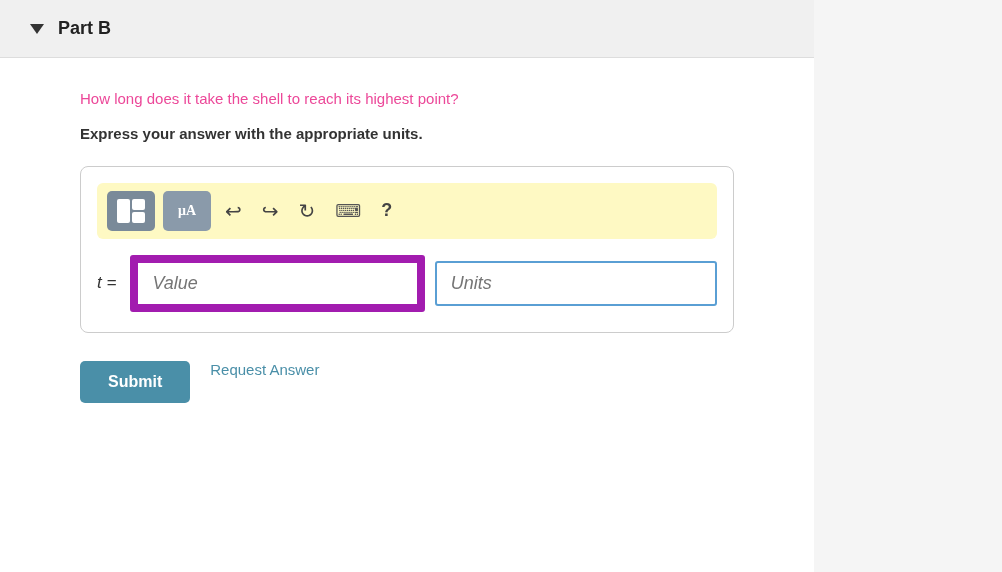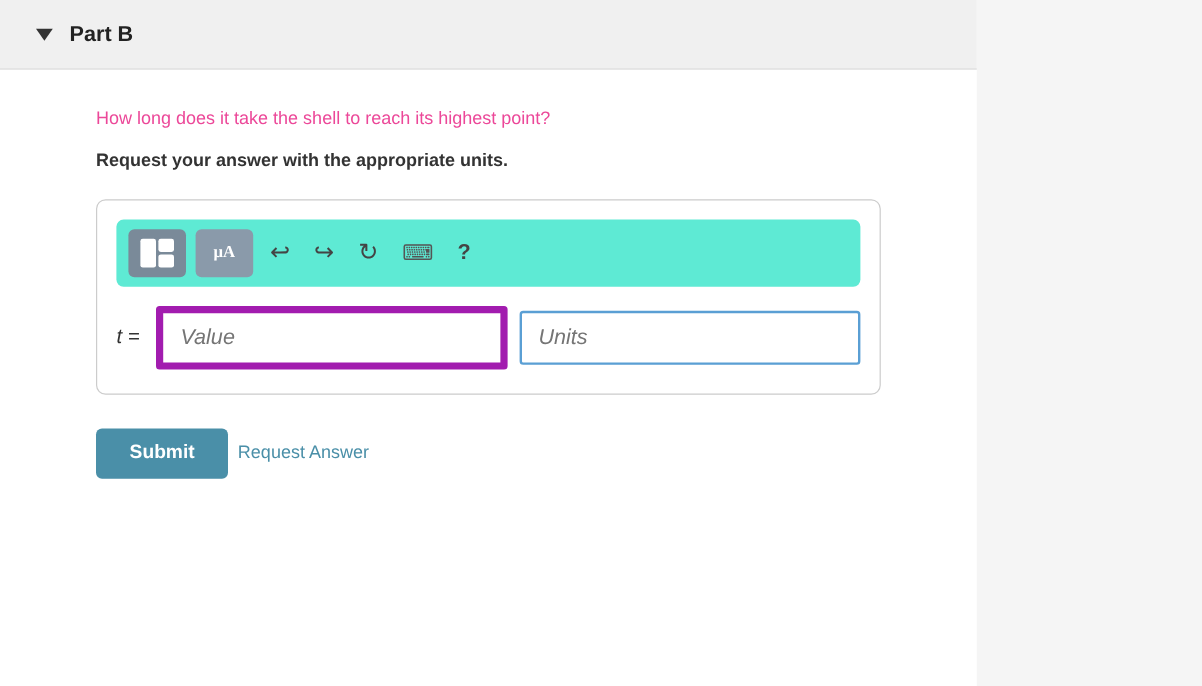--- a/index.html
+++ b/index.html
@@ -69,21 +69,21 @@
 
     .answer-box {
       border: 1px solid #ccc;
       border-radius: 8px;
       padding: 16px 16px 20px 16px;
       background: #fff;
       max-width: 680px;
     }
 
     .toolbar {
-      background: #5eead4;
+      background: #fef9c3;
       border-radius: 6px;
       padding: 8px 10px;
       display: flex;
       align-items: center;
       gap: 8px;
       margin-bottom: 16px;
     }
 
     .toolbar-btn-template {
       background: #7a8a99;
@@ -155,21 +155,21 @@
     .equation-label {
       font-size: 17px;
       font-style: italic;
       color: #333;
       margin-right: 4px;
       white-space: nowrap;
     }
 
     .value-input {
       flex: 1;
-      border: 6px solid #a21caf;
+      border: 8px solid #a21caf;
       border-radius: 3px;
       padding: 10px 14px;
       font-size: 18px;
       font-style: italic;
       color: #aaa;
       outline: none;
       min-width: 0;
     }
 
     .units-input {
@@ -179,22 +179,22 @@
       padding: 10px 14px;
       font-size: 18px;
       font-style: italic;
       color: #3b82f6;
       outline: none;
       min-width: 0;
     }
 
     .actions-row {
       display: flex;
-      align-items: center;
-      gap: 8px;
+      align-items: flex-start;
+      gap: 20px;
       margin-top: 28px;
     }
 
     .submit-btn {
       background: #4a8fa8;
       color: #fff;
       border: none;
       border-radius: 5px;
       padding: 12px 28px;
       font-size: 16px;
@@ -223,21 +223,21 @@
 
   <div class="part-header">
     <span class="chevron-down"></span>
     <span class="part-title">Part B</span>
   </div>
 
   <div class="content-area">
 
     <p class="question-text">How long does it take the shell to reach its highest point?</p>
 
-    <p class="instruction-text">Request your answer with the appropriate units.</p>
+    <p class="instruction-text">Express your answer with the appropriate units.</p>
 
     <div class="answer-box">
 
       <div class="toolbar">
 
         <button class="toolbar-btn-template" title="Template">
           <div class="template-icon">
             <div class="template-cell-big"></div>
             <div class="template-cell-small"></div>
             <div class="template-cell-small"></div>

